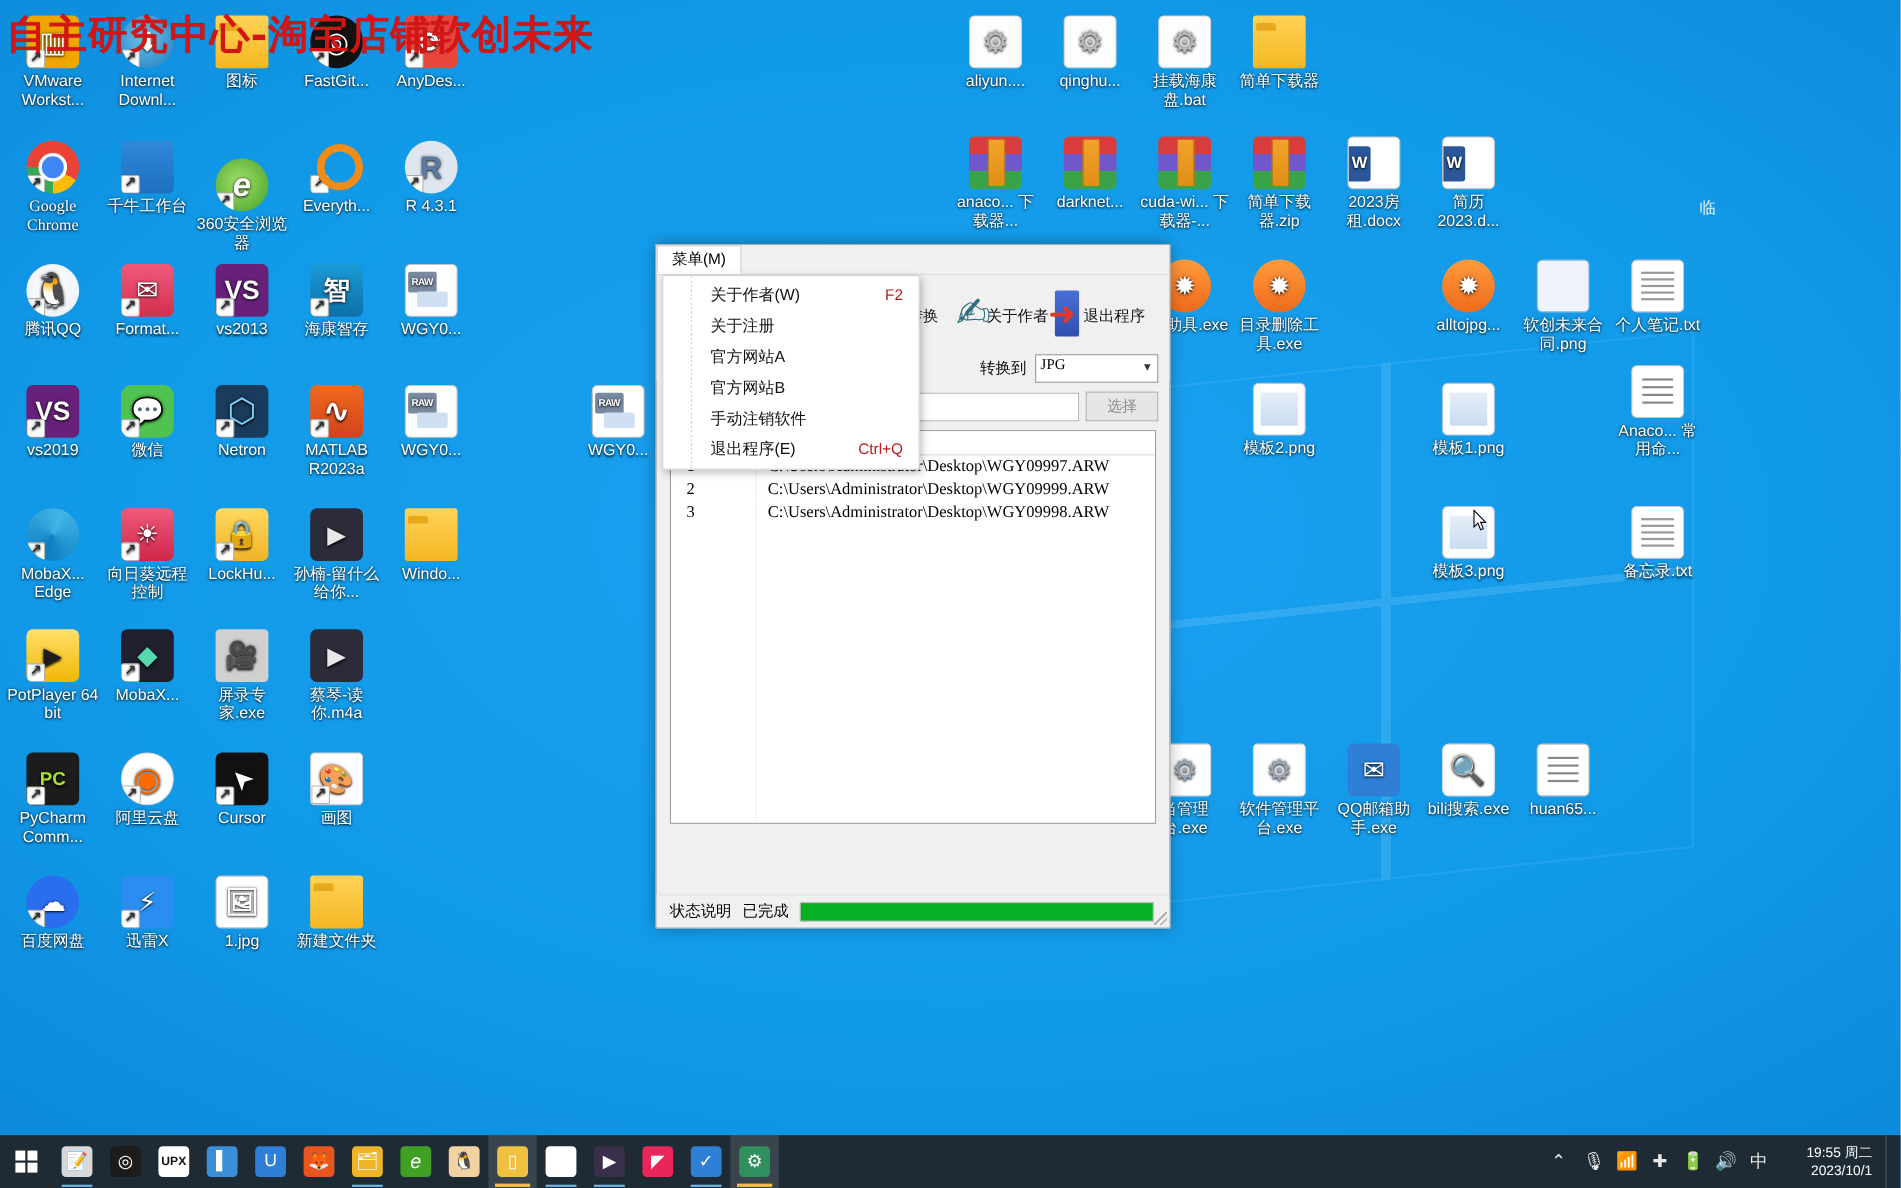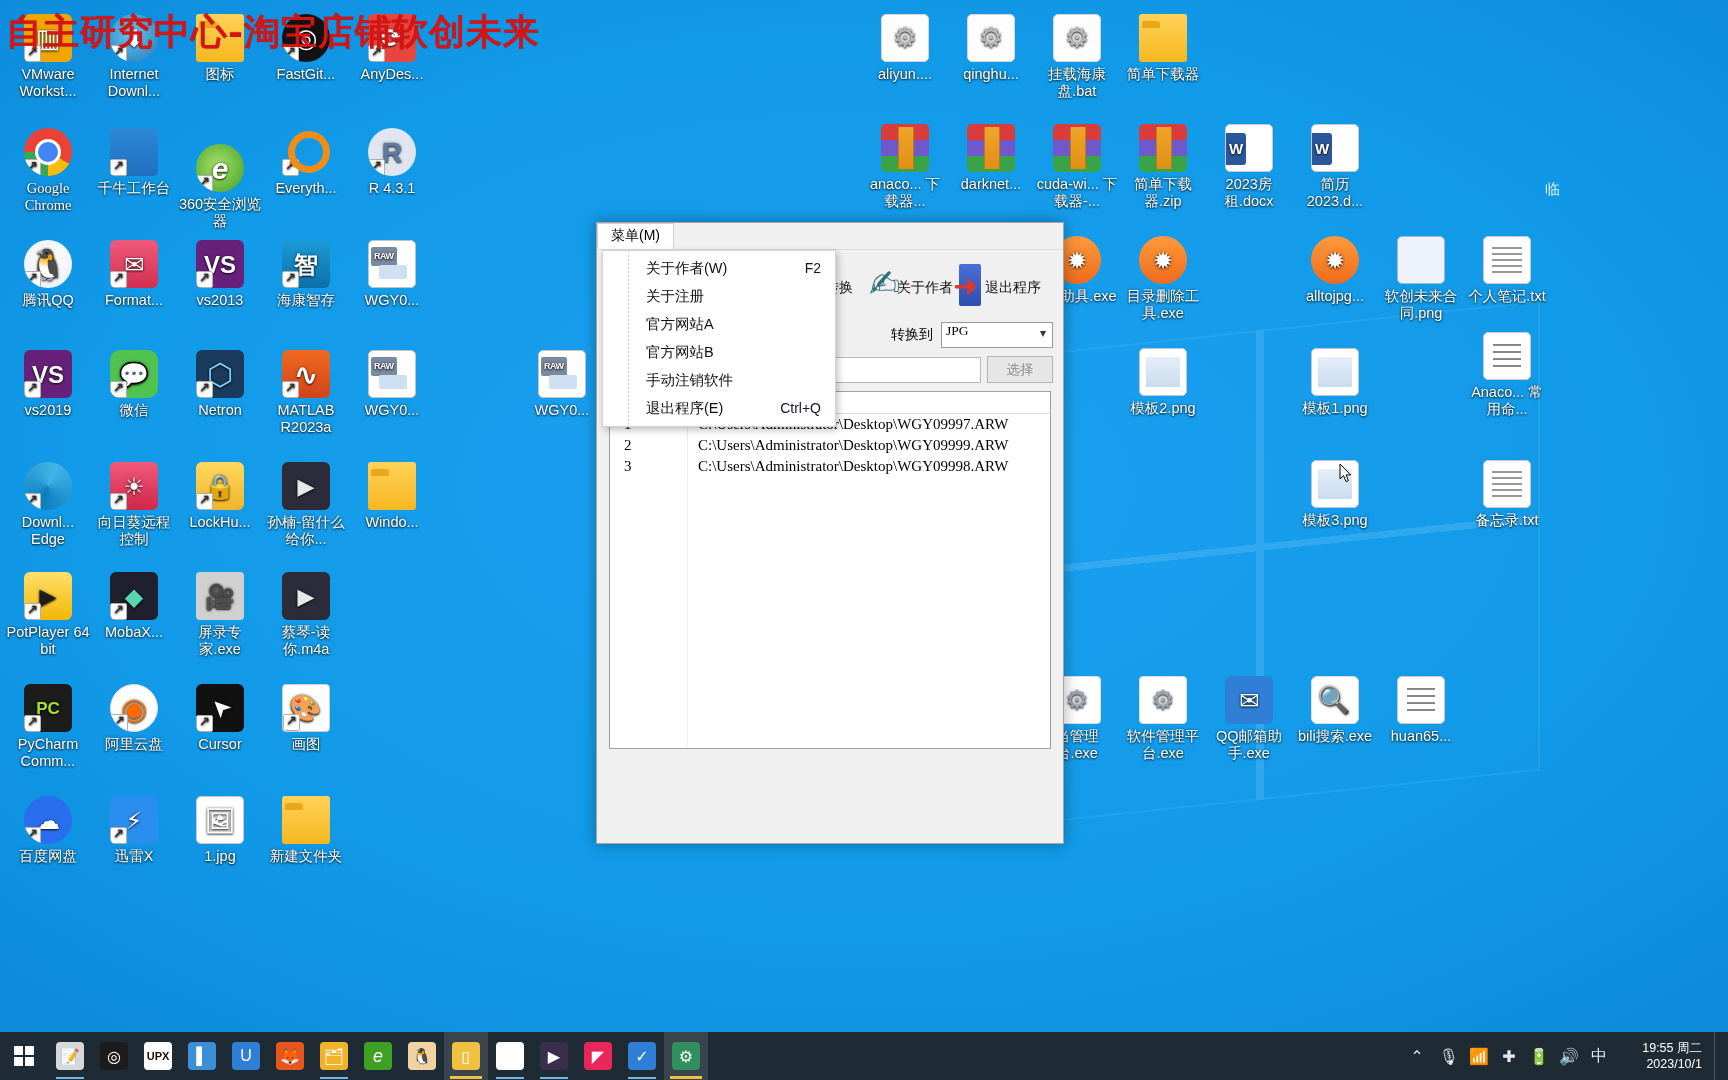--- a/index.html
+++ b/index.html
@@ -247,21 +247,21 @@
     content:""; position:absolute; left:25px; top:0; bottom:0; width:1px;
     background: repeating-linear-gradient(to bottom,#cfcfcf 0 2px, transparent 2px 4px);
   }
   .menu-item {
     display: flex; align-items: center;
     height: 28px;
     padding-left: 43px; padding-right: 14px;
     font-size: 14.5px; color: #111;
     white-space: nowrap;
   }
-  .menu-accel { margin-left: auto; color: #0f172a; font-size: 14px; text-align: center; }
+  .menu-accel { margin-left: auto; color: #b91c1c; font-size: 14px; text-align: center; }
 
   
   #toolbar {
     display: flex; align-items: flex-start;
     padding: 8px 6px 2px 6px;
     gap: 2px;
     height: 96px;
     background: #f0f0f0;
   }
   .tool-btn {
@@ -566,21 +566,21 @@
         <span class="icon-label">MATLAB R2023a</span>
       </div>
       <div class="icon-cell" style="left: 350px; top: 350px;">
         <div class="icon-glyph k-raw"></div>
         <span class="icon-label">WGY0...</span>
       </div>
       <div class="icon-cell" style="left: 6px; top: 462px;">
         <div class="icon-glyph k-edge">
           <span class="shortcut-arrow"></span>
         </div>
-        <span class="icon-label">Downl... Edge</span>
+        <span class="icon-label">MobaX... Edge</span>
       </div>
       <div class="icon-cell" style="left: 92px; top: 462px;">
         <div class="icon-glyph k-sun">
           <span class="shortcut-arrow"></span>
         </div>
         <span class="icon-label">向日葵远程控制</span>
       </div>
       <div class="icon-cell" style="left: 178px; top: 462px;">
         <div class="icon-glyph k-lock">
           <span class="shortcut-arrow"></span>
@@ -905,20 +905,28 @@
             <div class="c-path"></div>
           </div>
           <div class="empty-row">
             <div class="c-idx"></div>
             <div class="c-path"></div>
           </div>
         </div>
 
     </div>
 
+    <div id="statusbar">
+      <span id="status-label">状态说明</span>
+      <span id="status-value">已完成</span>
+      <div id="progress-outer">
+        <div id="progress-fill" style="width: 100%; background: rgb(6, 176, 37);"></div>
+      </div>
+      <div id="resize-grip"></div>
+    </div>
 
     <svg id="cursor" viewBox="0 0 13 20">
       <path d="M1 1 L1 16 L4.6 12.6 L7 18.6 L9.4 17.6 L7.1 11.9 L11.6 11.9 Z" fill="#ffffff" stroke="#000000" stroke-width="1"></path>
     </svg>
   </div>
 
   <div id="taskbar">
     <div id="start-btn">
       <div class="win-sq">
           <i></i>

